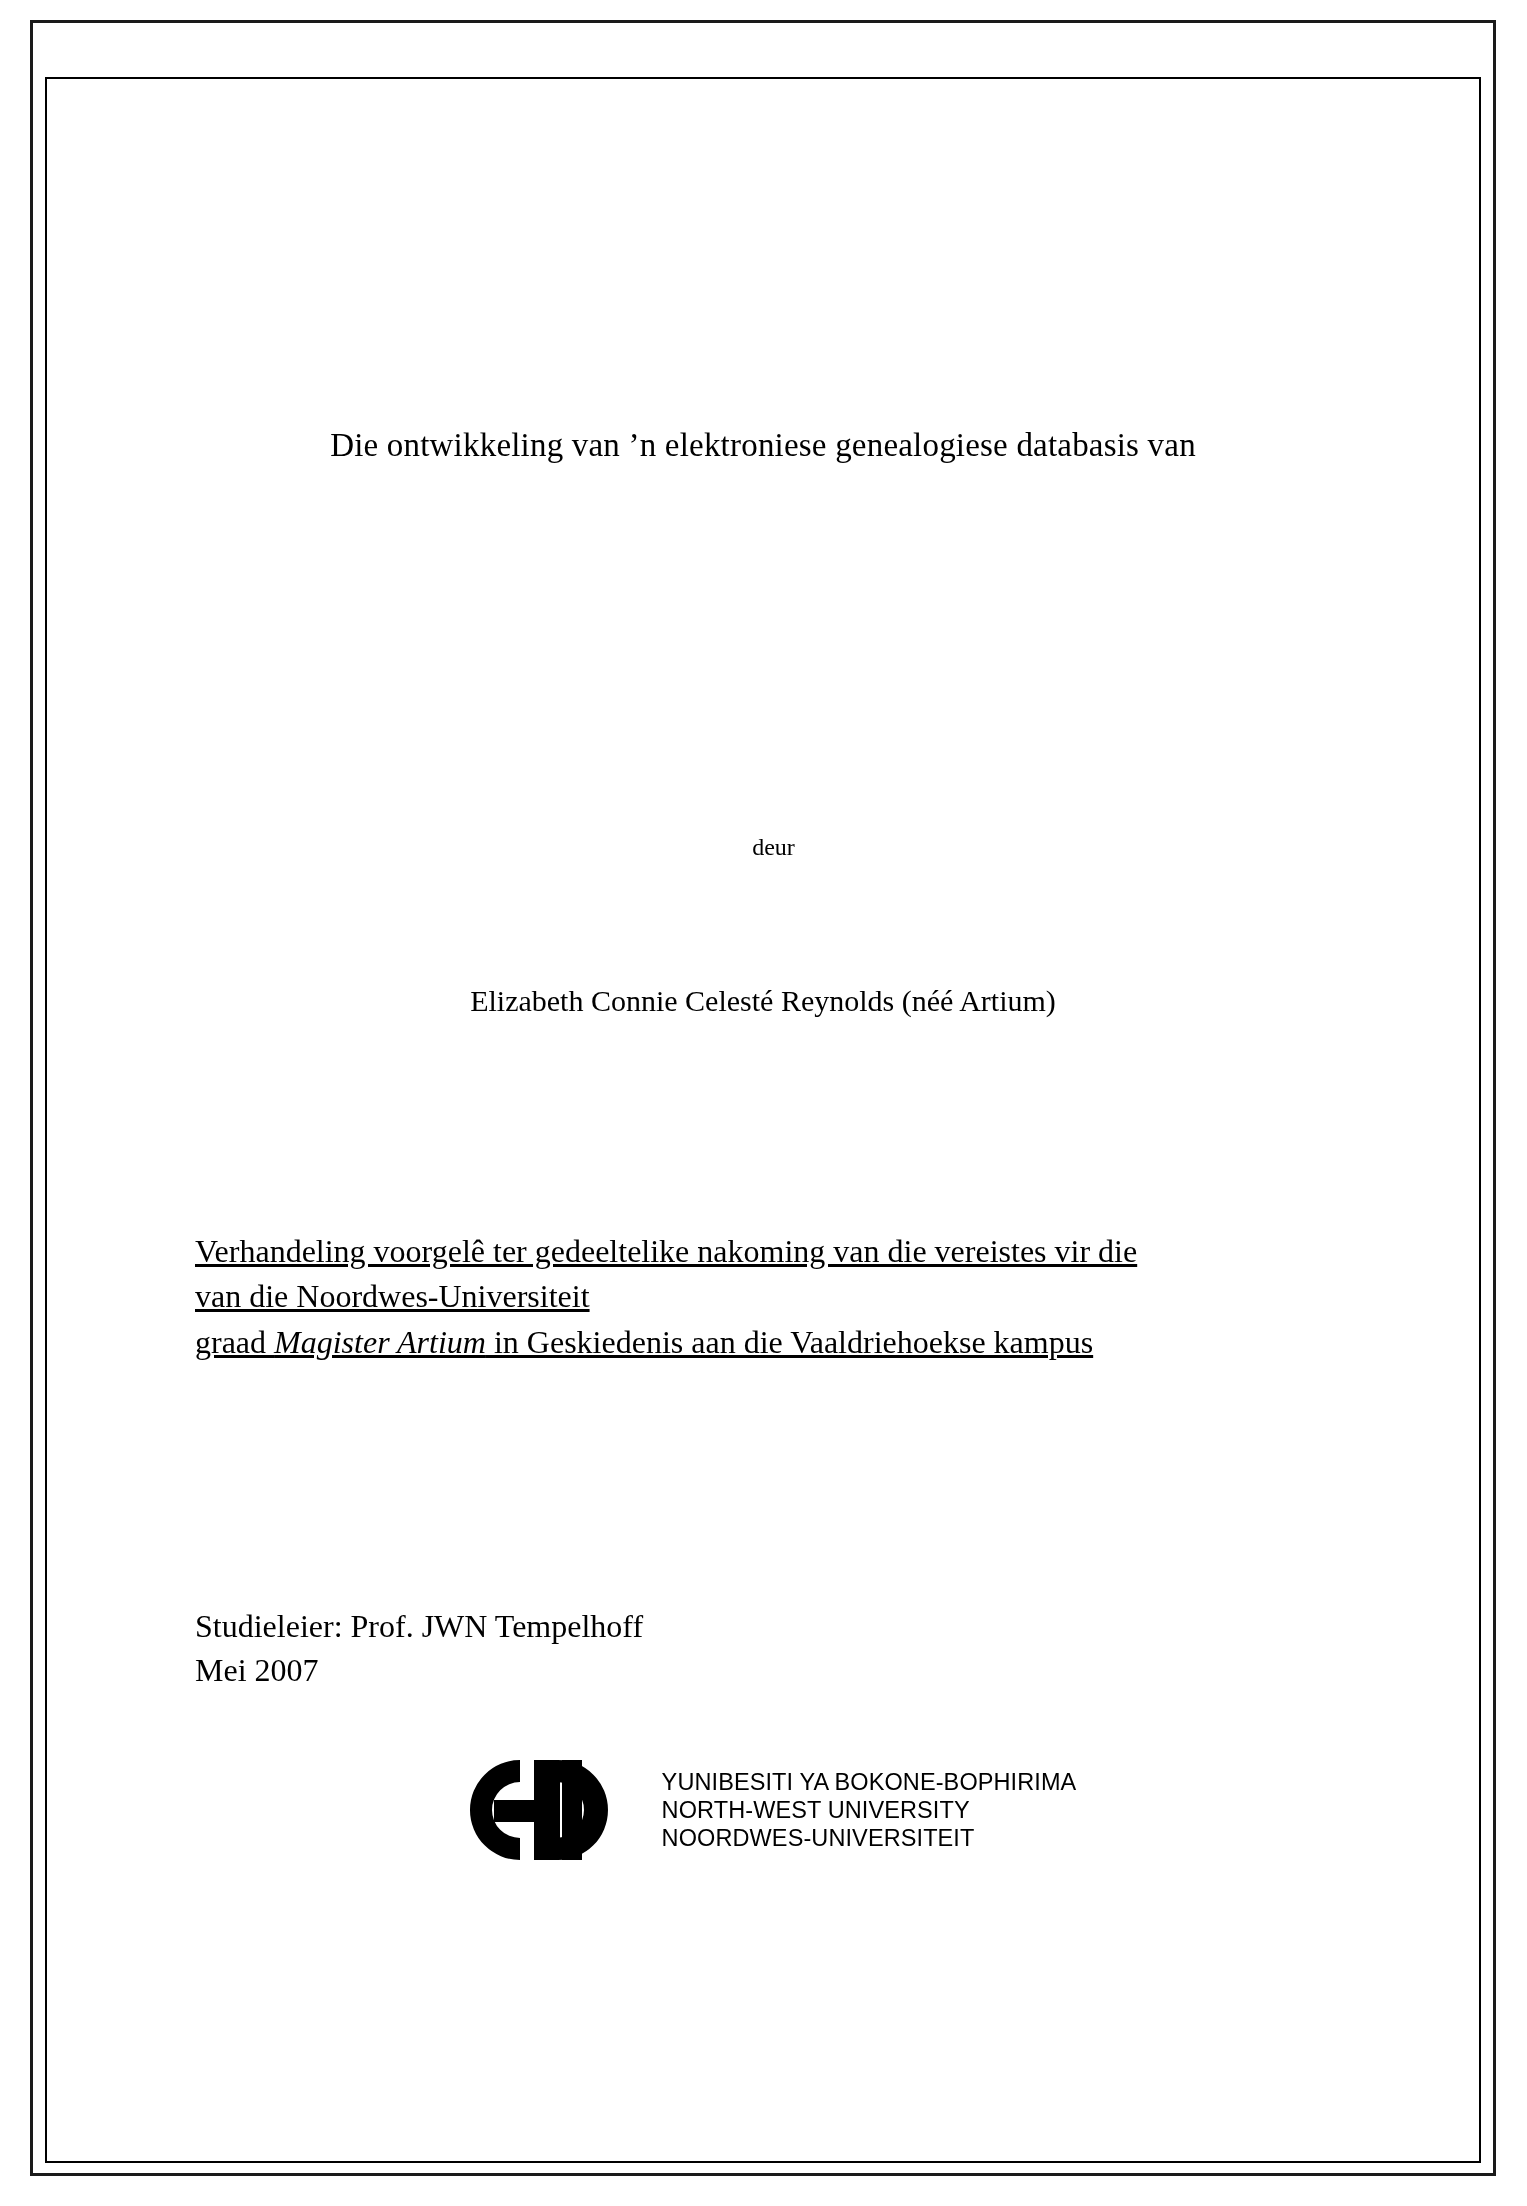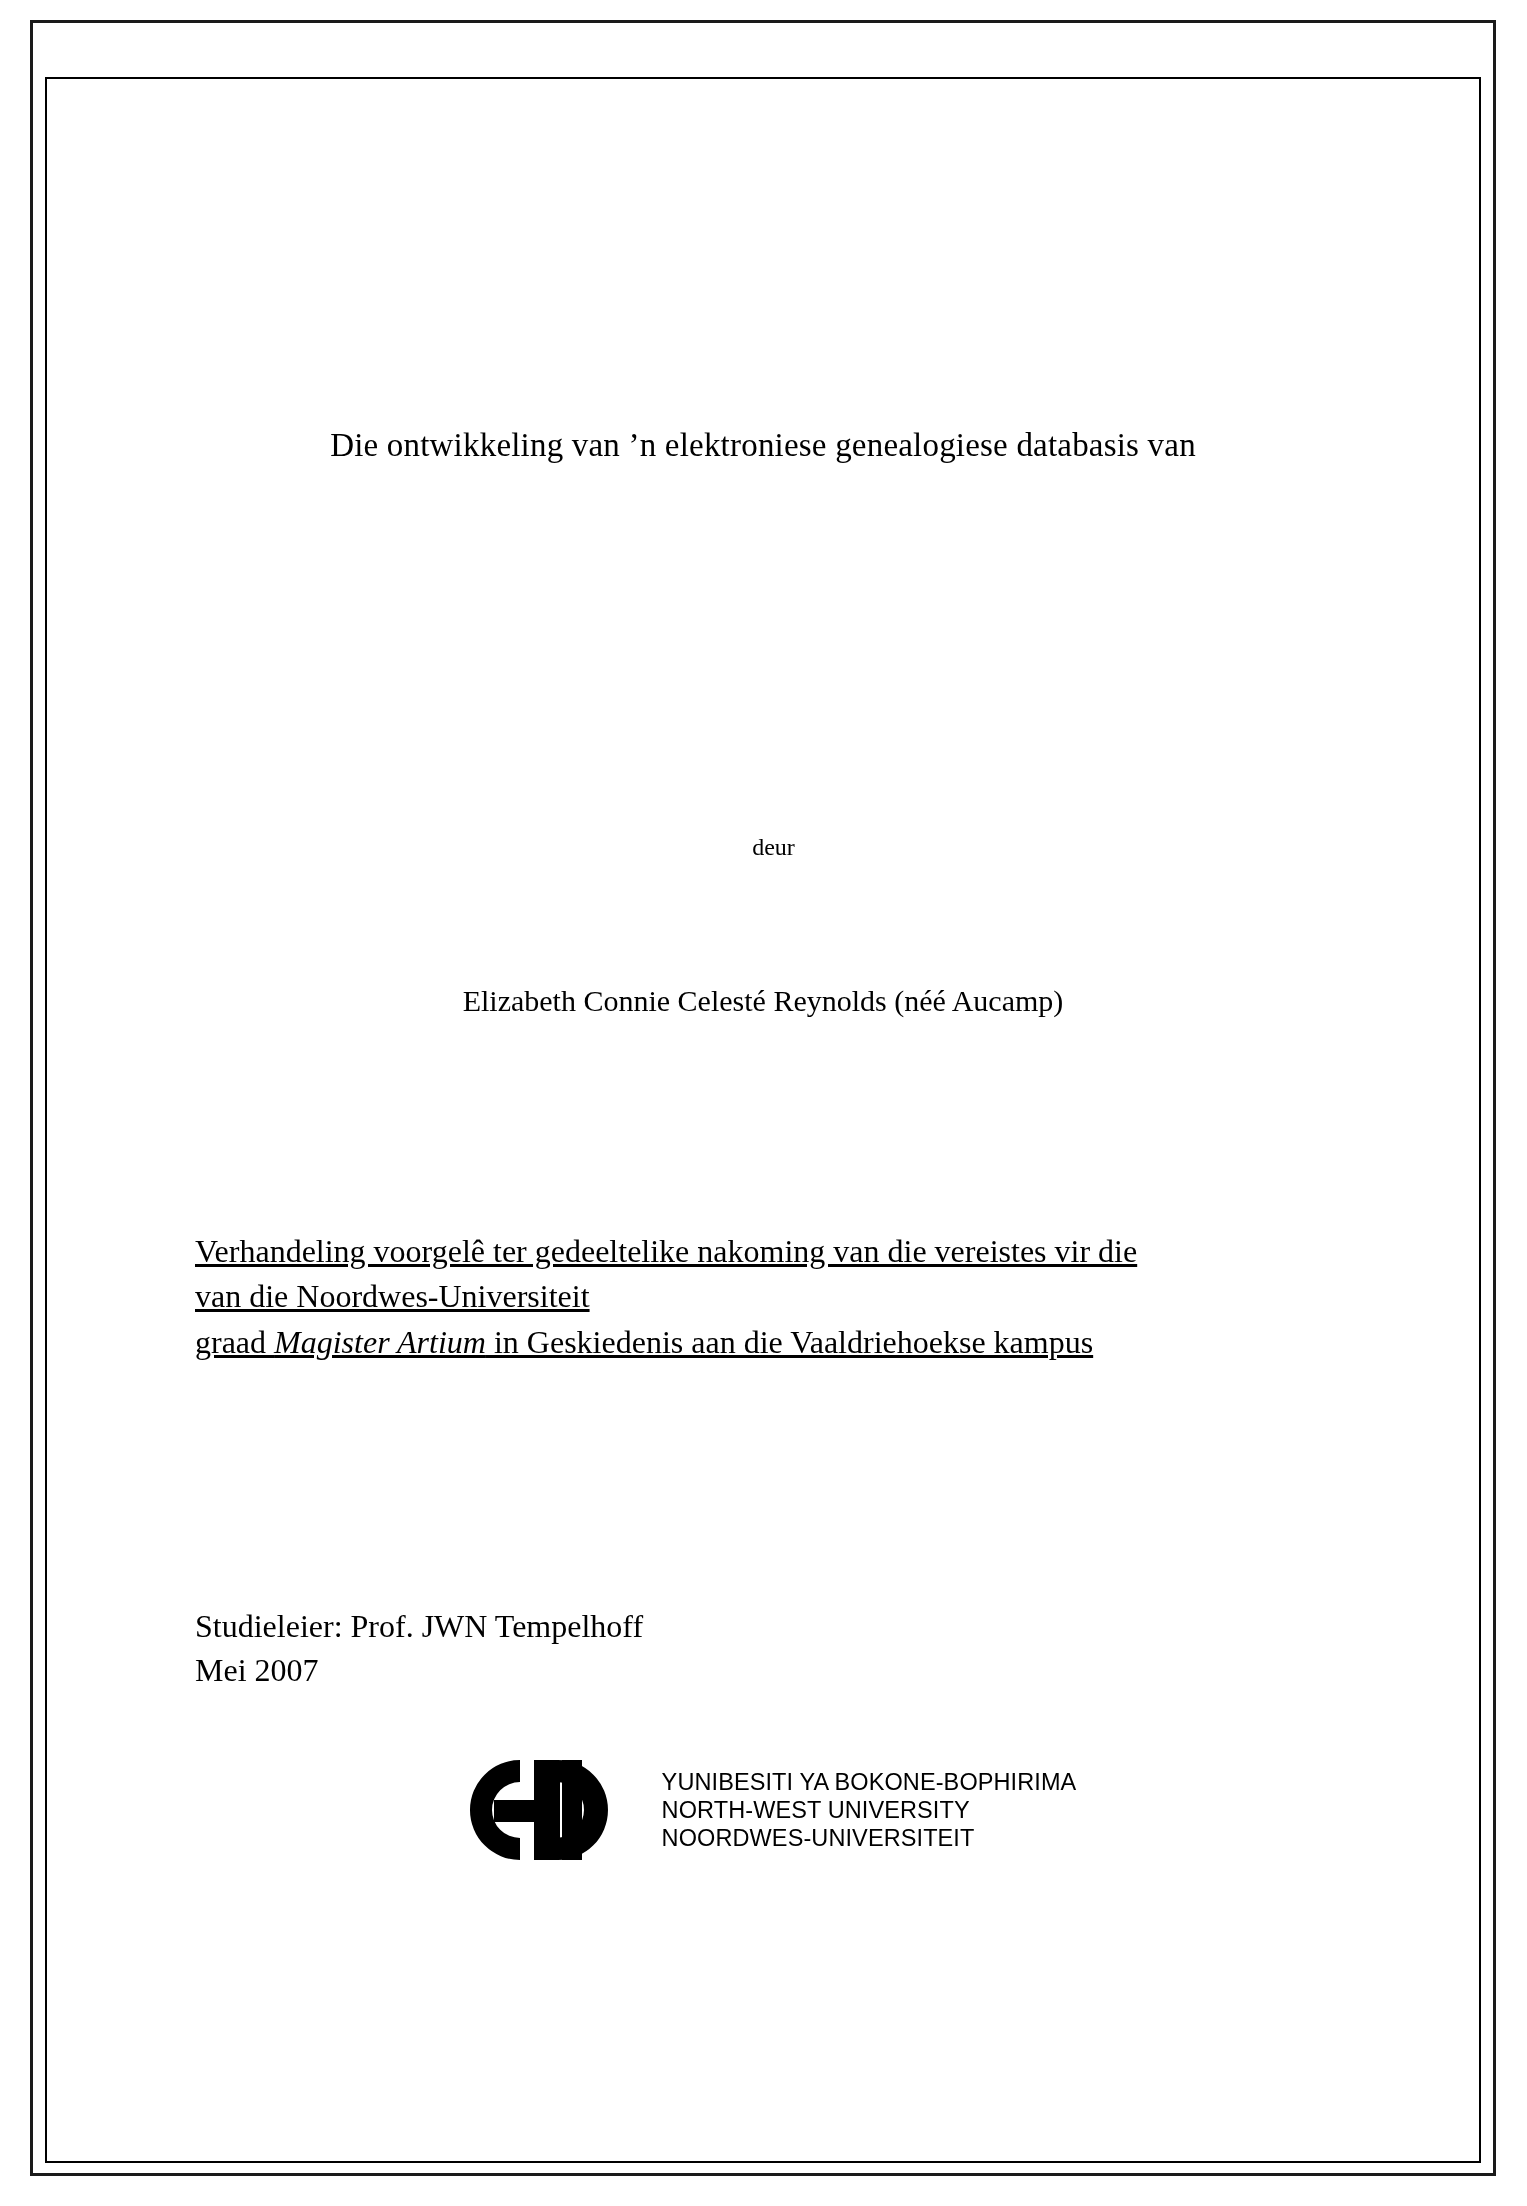--- a/index.html
+++ b/index.html
@@ -147,21 +147,21 @@
 <div class="page-frame">
   <div class="page-frame-inner">
     <div class="content">
 
       <div class="title-block">
         <div class="title-line">Die ontwikkeling van ’n elektroniese genealogiese databasis van</div>
       </div>
 
       <div class="byline-label">deur</div>
 
-      <div class="author">Elizabeth Connie Celesté Reynolds (néé Aucamp)</div>
+      <div class="author">Elizabeth Connie Celesté Reynolds (néé Artium)</div>
 
       <div class="statement">
         <div class="just">Verhandeling voorgelê ter gedeeltelike nakoming van die vereistes vir die</div>
         <div>van die Noordwes-Universiteit</div>
         <div><span>graad </span><span class="ital">Magister Artium</span><span> in Geskiedenis aan die Vaaldriehoekse kampus</span></div>
       </div>
 
       <div class="supervisor">
         <span>Studieleier: Prof. JWN Tempelhoff</span>
         <span class="date">Mei 2007</span>

